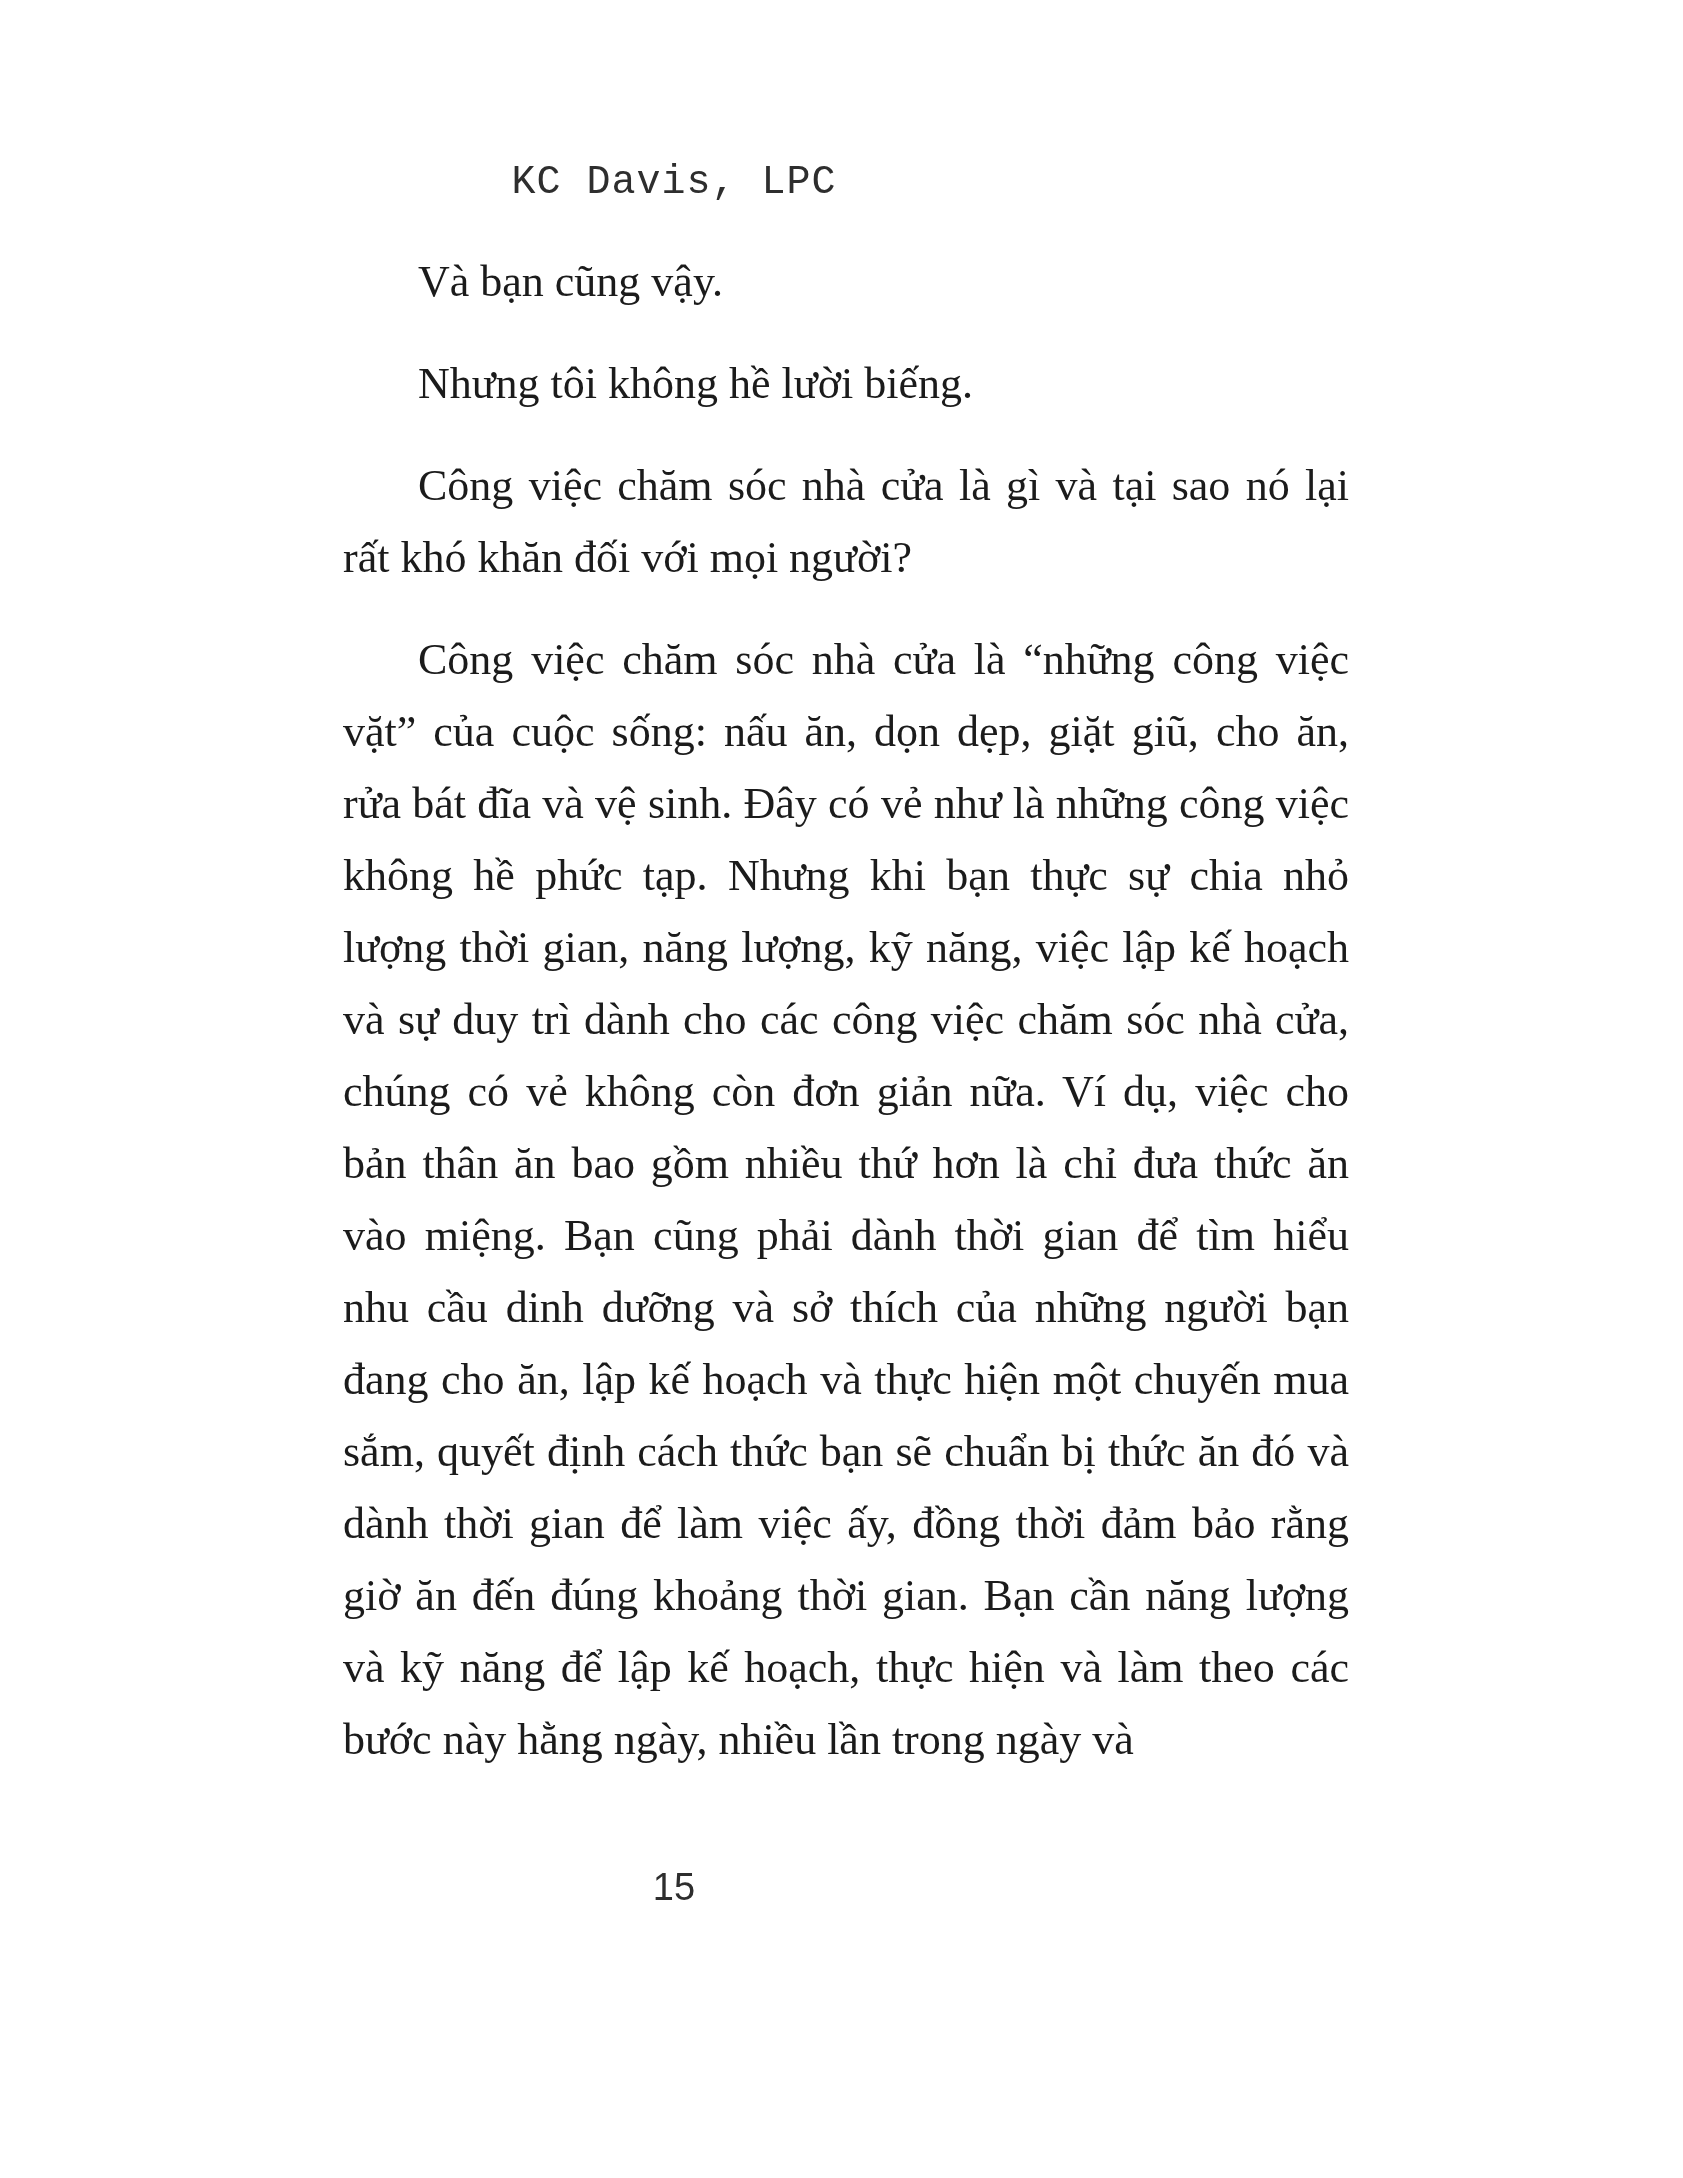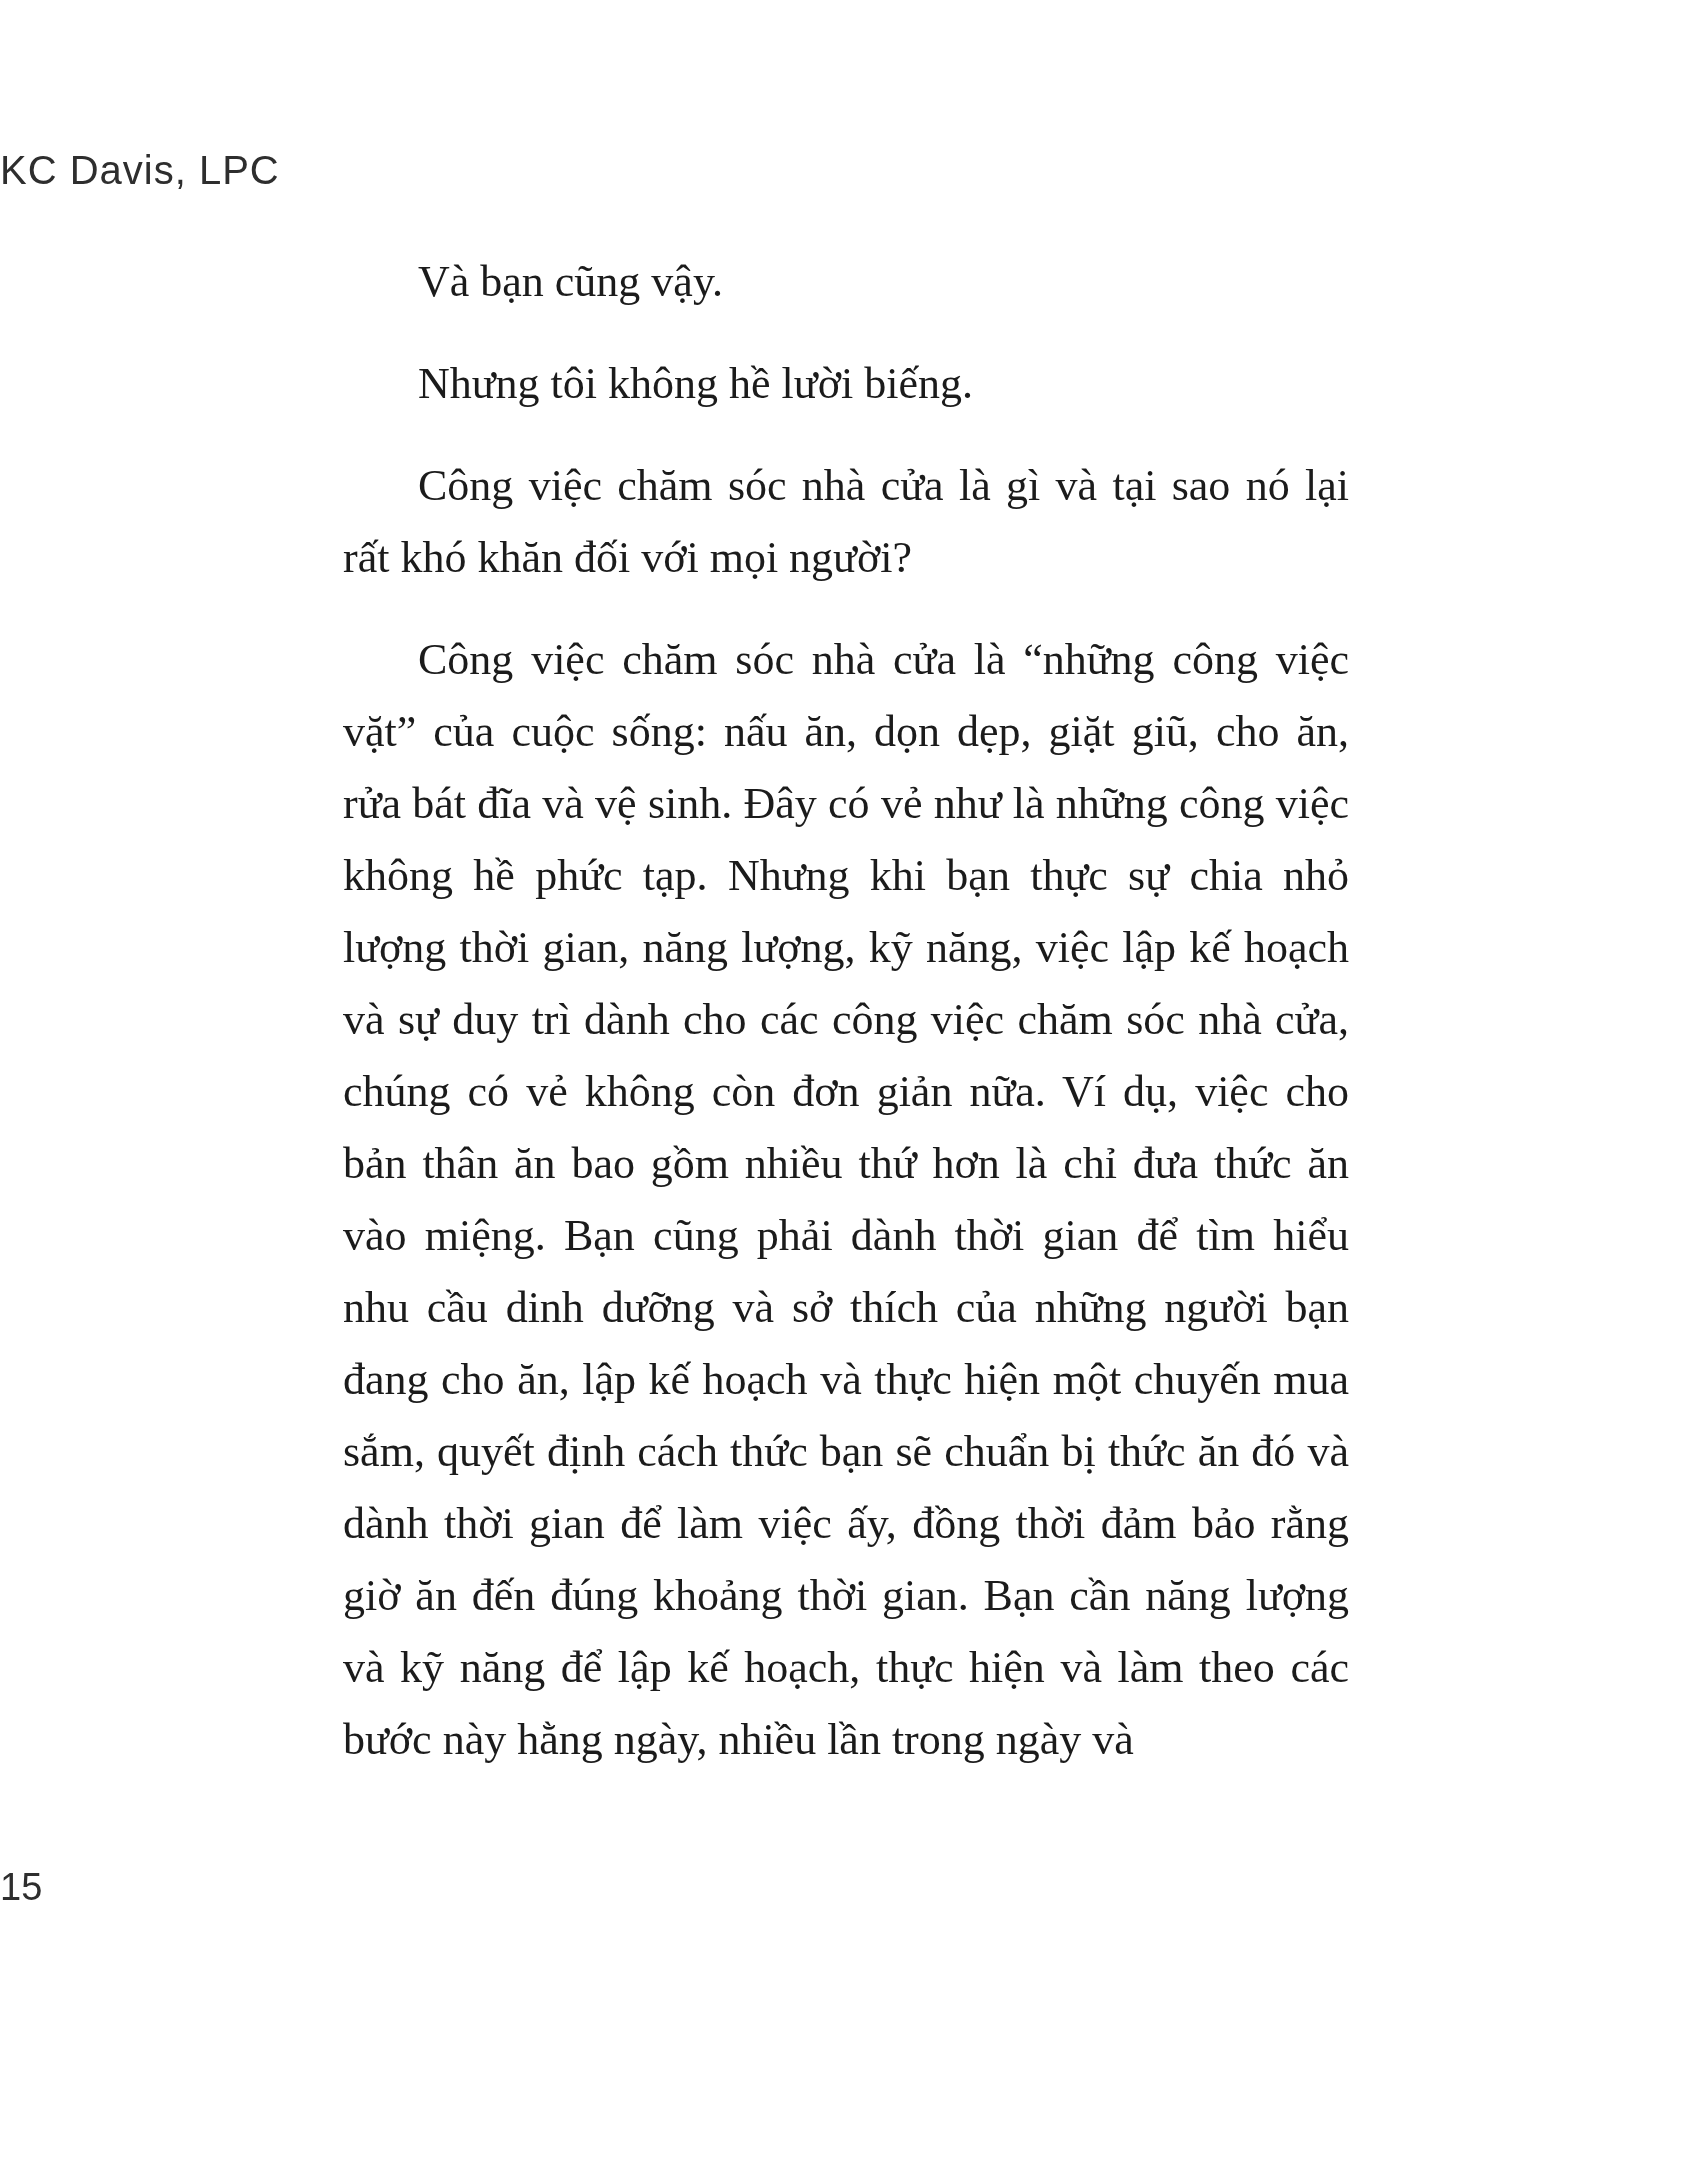--- a/index.html
+++ b/index.html
@@ -10,25 +10,25 @@
   .page {
     position: relative;
     width: 1683px;
     height: 2178px;
     background: #ffffff;
     overflow: hidden;
     font-family: "Liberation Serif", serif;
   }
   .running-header {
     position: absolute;
-    top: 148px;
+    top: 160px;
     left: 0;
     width: 1348px;
-    text-align: left;
-    font-family: Liberation Sans, sans-serif;
+    text-align: center;
+    font-family: Liberation Mono, monospace;
     font-size: 40px;
     font-weight: 500;
     letter-spacing: 1px;
     color: #2e2e2e;
   }
   .body-text {
     position: absolute;
     top: 246px;
     left: 343px;
     width: 1006px;
@@ -39,21 +39,21 @@
   }
   .para {
     margin: 0 0 30px 0;
     text-indent: 75px;
   }
   .page-number {
     position: absolute;
     top: 1866px;
     left: 0;
     width: 1348px;
-    text-align: left;
+    text-align: center;
     font-family: "Liberation Sans", sans-serif;
     font-size: 38px;
     color: #2e2e2e;
   }
 </style>
 </head>
 <body>
 
 <div class="page">
 

